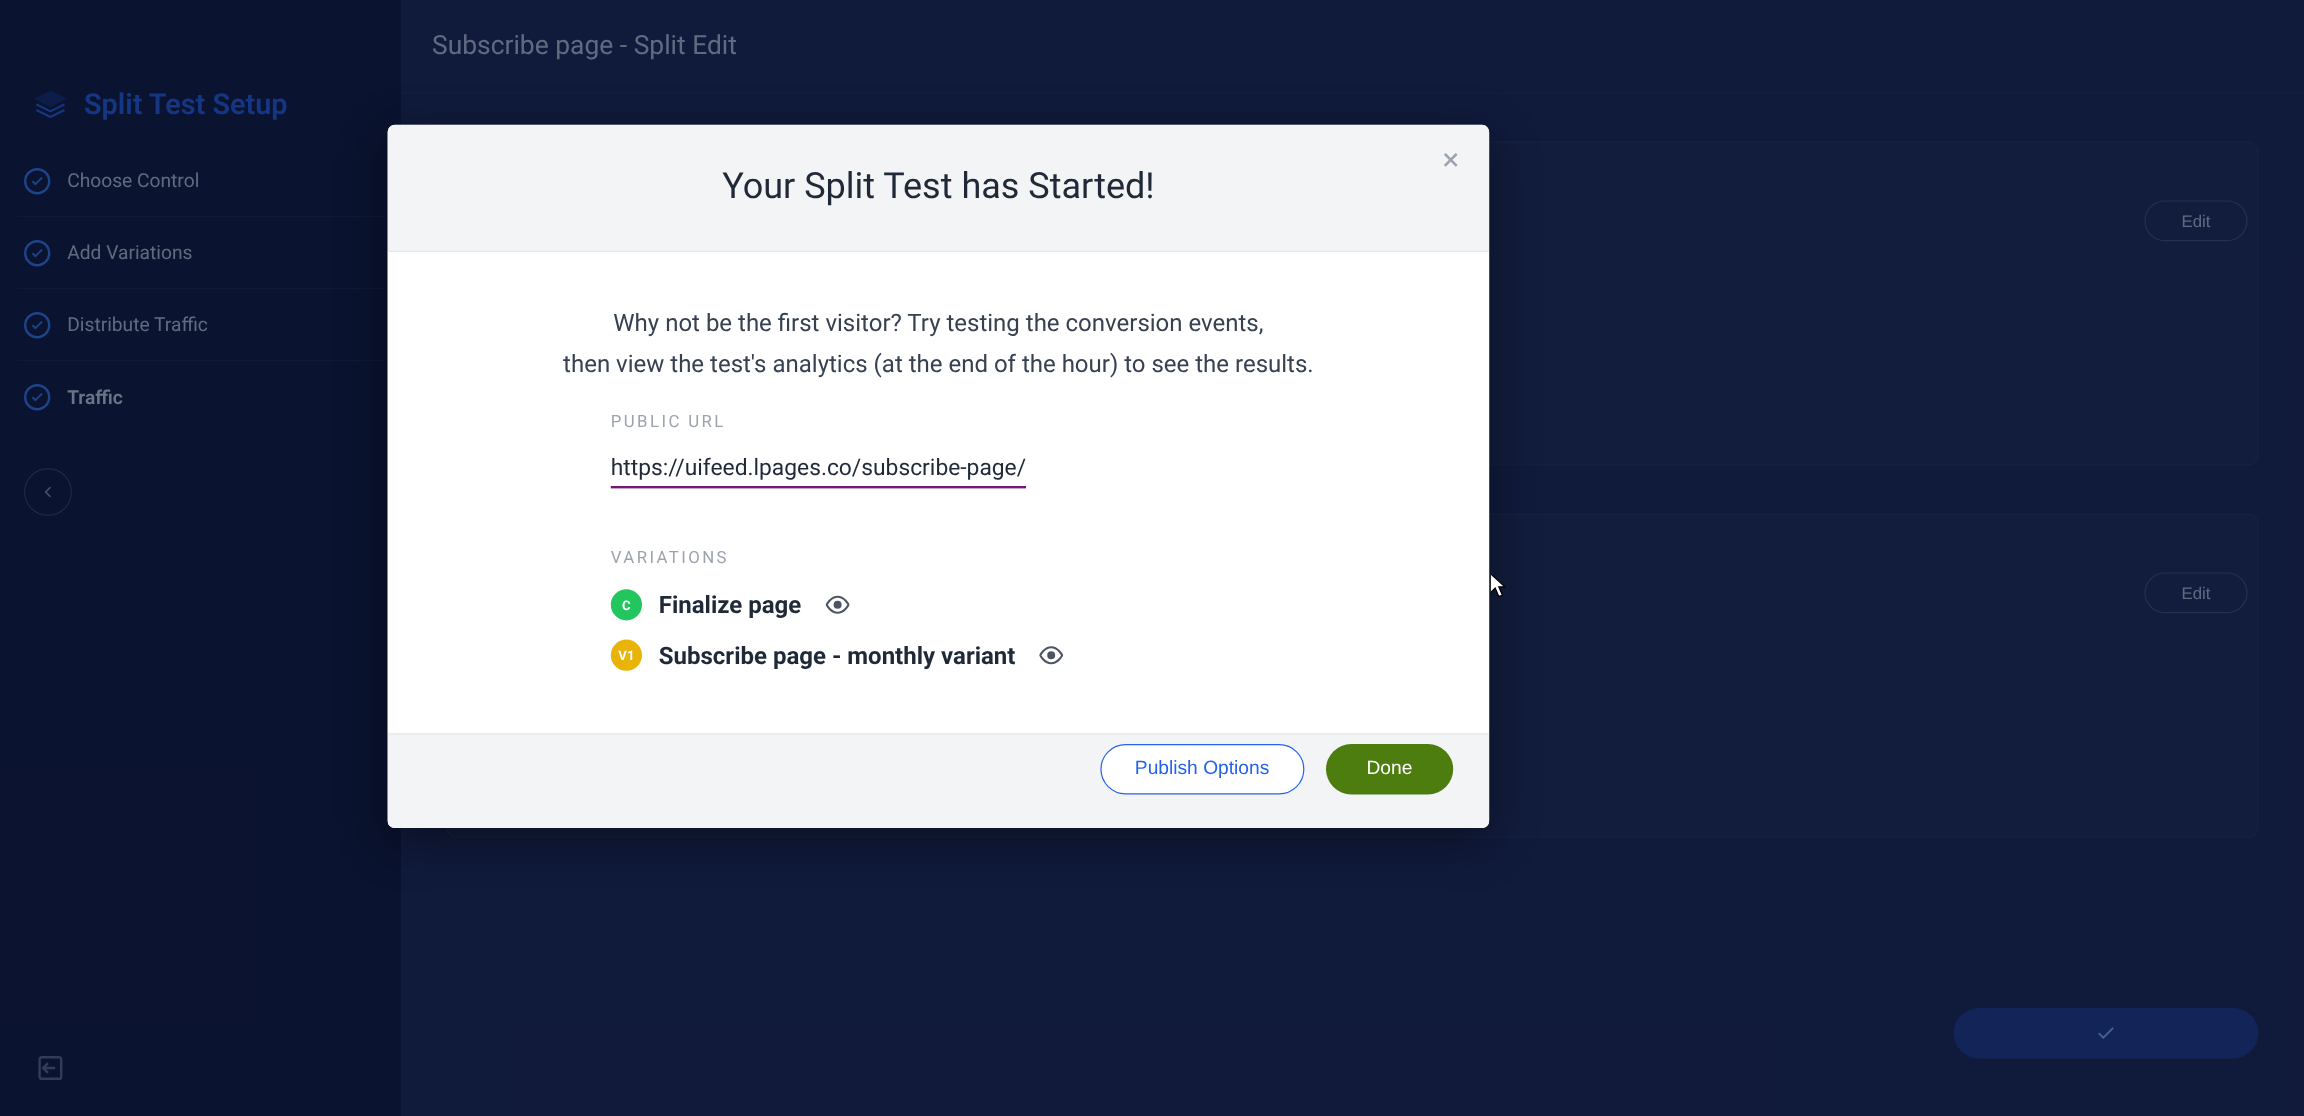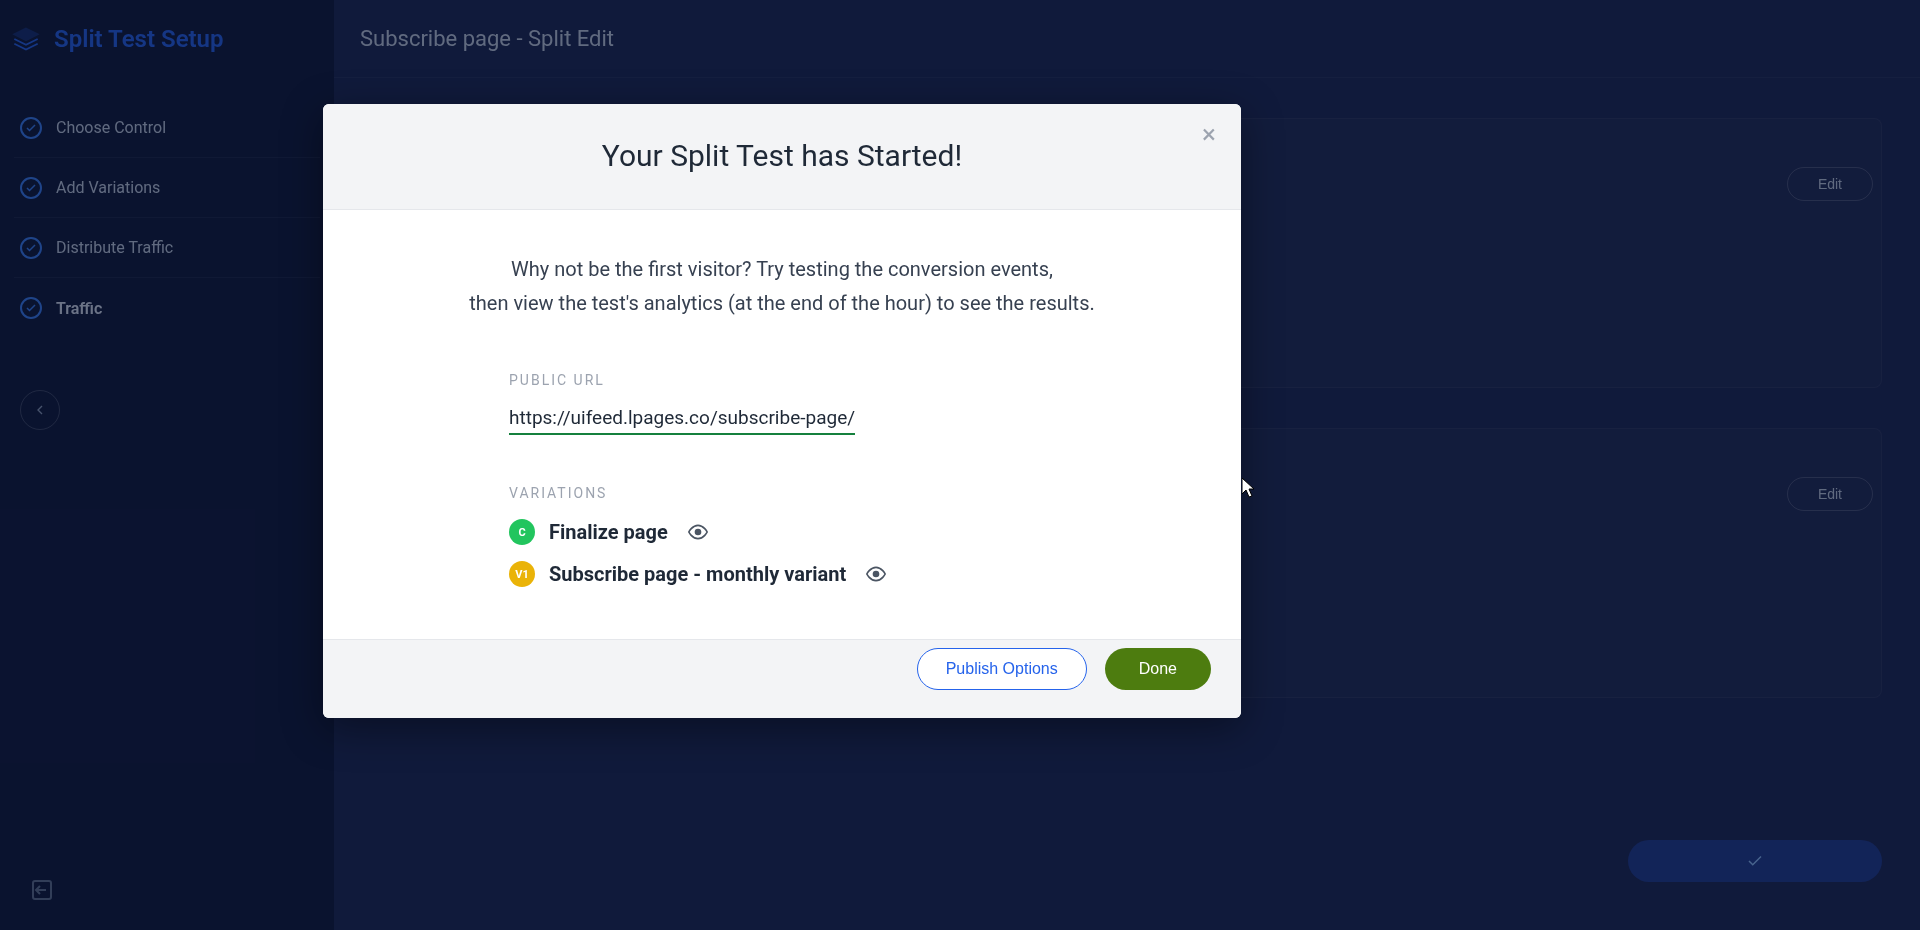--- a/index.html
+++ b/index.html
@@ -27,23 +27,24 @@
       left: 0;
       top: 0;
       width: 334px;
       height: 100%;
       background: #0c1530;
       z-index: 1;
     }
     .sidebar-header {
       height: 78px;
       display: flex;
-      align-items: center;
-      padding-left: 12px;
+      align-items: flex-end;
+      padding-left: 28px;
       gap: 14px;
+      margin-top: 23px;
     }
     .logo-icon {
       width: 28px;
       height: 28px;
       position: relative;
     }
     .logo-icon svg {
       width: 28px;
       height: 28px;
     }
@@ -199,34 +200,34 @@
     }
     .modal-body {
       padding: 42px 70px 36px 70px;
       background: #fff;
     }
     .modal-description {
       text-align: center;
       font-size: 20px;
       color: #374151;
       line-height: 1.7;
-      margin-bottom: 52px;
+      margin-bottom: 24px;
     }
     .section-label {
       font-size: 14px;
       letter-spacing: 2px;
       color: #9ca3af;
       font-weight: 400;
       margin-bottom: 18px;
       padding-left: 116px;
     }
     .url-link {
       font-size: 19px;
       color: #1f2937;
-      border-bottom: 2px solid #15803d;
+      border-bottom: 2px solid #701a75;
       padding-bottom: 4px;
       display: inline-block;
       margin-bottom: 50px;
       margin-left: 116px;
     }
     .variations-list {
       padding-left: 116px;
     }
     .variation-item {
       display: flex;

